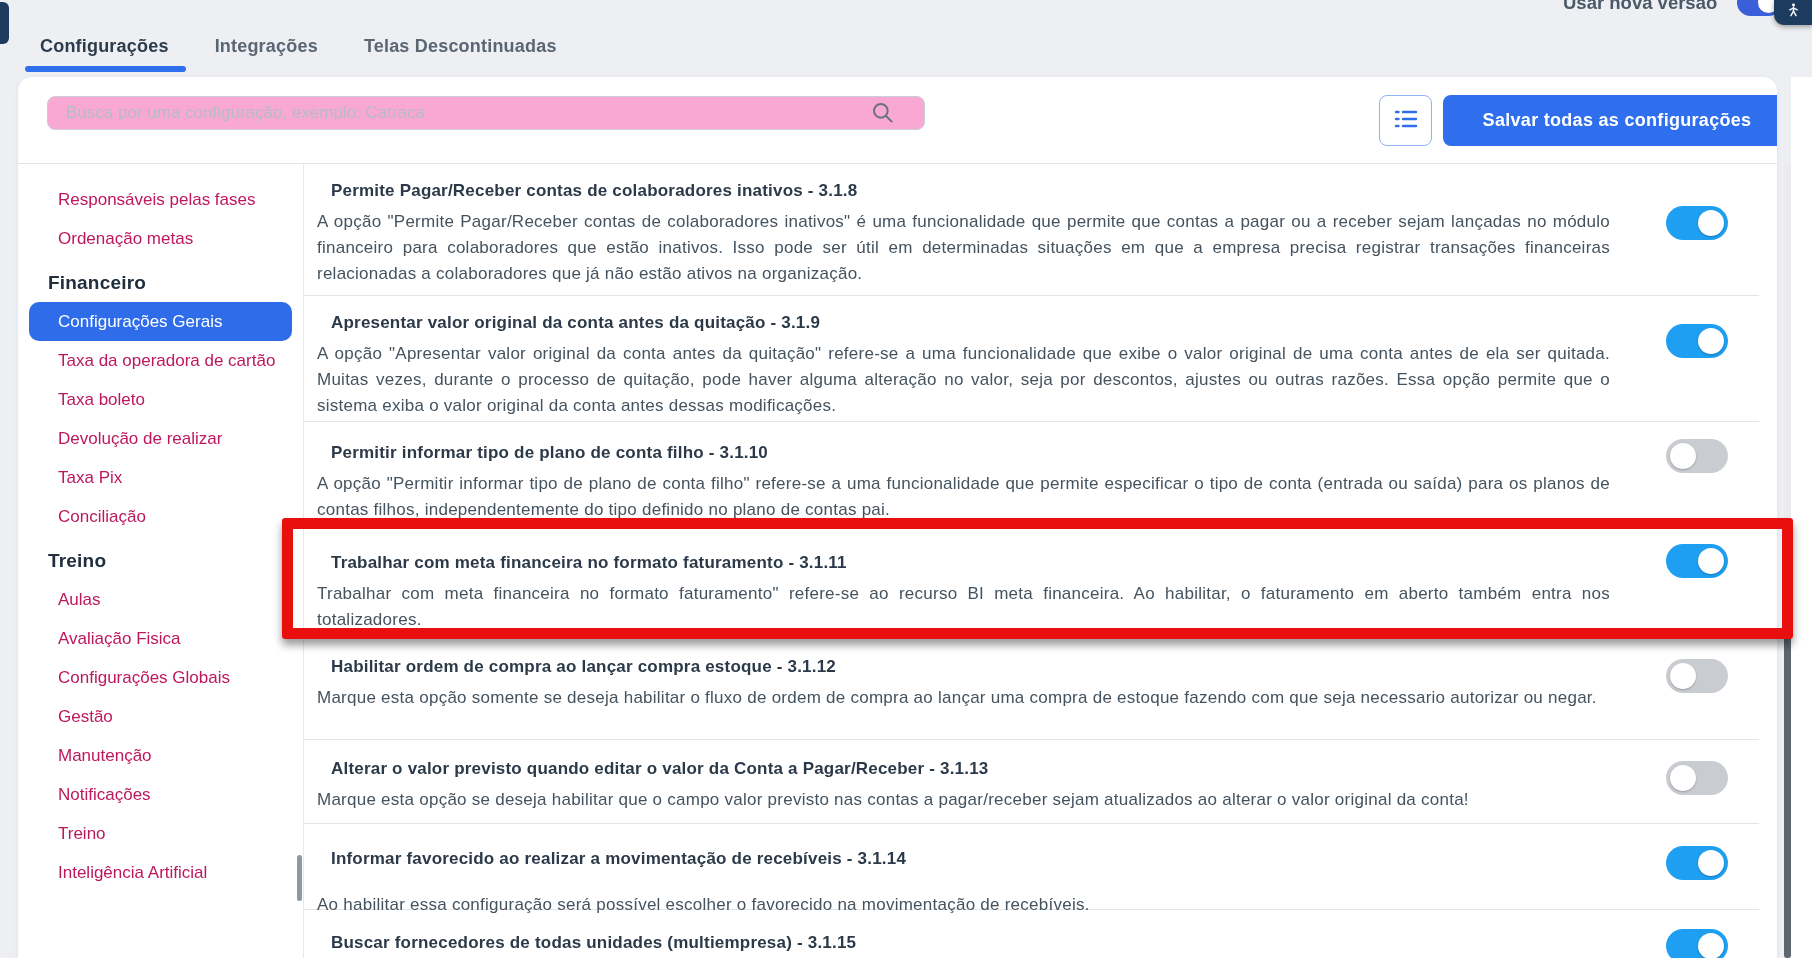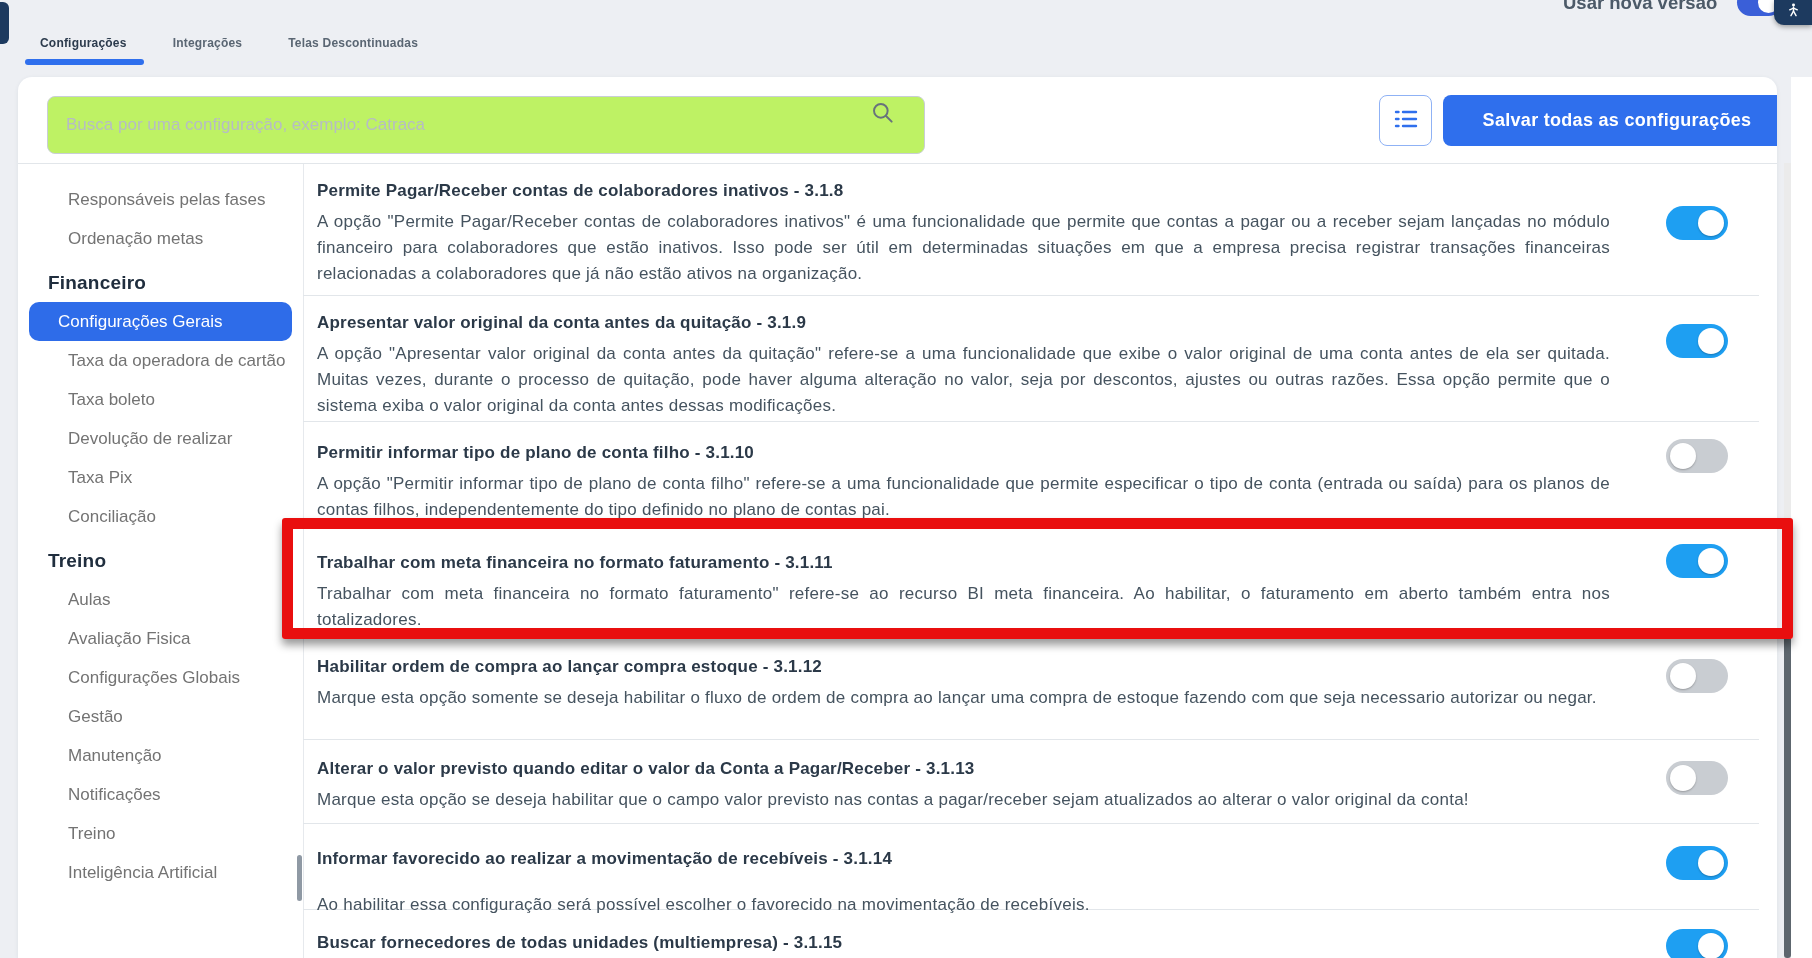--- a/index.html
+++ b/index.html
@@ -3,21 +3,21 @@
 <meta charset="utf-8">
 <style>
   * { margin:0; padding:0; box-sizing:border-box; }
   html,body { width:1812px; height:958px; overflow:hidden;
     font-family:"Liberation Sans", sans-serif; background:#edeff3; }
 
   
   .drawer-edge { position:absolute; left:0; top:2px; width:9px; height:42px;
     background:#1d3a5f; border-radius:0 6px 6px 0; }
   .tabs { position:absolute; left:40px; top:36px; display:flex; gap:46px; }
-  .tab { font-size:12px; font-weight:bold; color:#5a6673; letter-spacing:.2px;
+  .tab { font-size:18px; font-weight:bold; color:#5a6673; letter-spacing:.2px;
     position:relative; cursor:pointer; white-space:nowrap; }
   .tab.active { color:#2c3b4d; }
   .tab.active::after { content:""; position:absolute; left:-15px; right:-17px;
     bottom:-15px; height:6px; border-radius:4px; background:#2f6fed; }
 
   .version-label { position:absolute; top:-8px; left:1563px; width:170px;
     font-size:18.5px; font-weight:bold; color:#4c5a68; }
   .toggle { position:relative; border-radius:17px; }
   .toggle .knob { position:absolute; top:4px; width:26px; height:26px;
     border-radius:50%; background:#fff; box-shadow:0 1px 2px rgba(0,0,0,.25); }
@@ -32,22 +32,22 @@
   .a11y-box { position:absolute; left:1774px; top:0; width:38px; height:25px;
     background:#1d3a5f; border-radius:0 0 0 10px;
     box-shadow:0 2px 5px rgba(0,0,0,.35);
     display:flex; align-items:center; justify-content:center; }
 
   
   .card { position:absolute; left:18px; top:77px; width:1759px; height:881px;
     background:#fff; border-radius:14px 14px 0 0;
     box-shadow:0 1px 4px rgba(40,60,90,.08); overflow:hidden; }
 
-  .search-box { position:absolute; left:29px; top:19px; width:878px; height:58px;
-    border:1px solid #c9ced6; border-radius:8px; background:#bef264;
+  .search-box { position:absolute; left:29px; top:19px; width:878px; height:34px;
+    border:1px solid #c9ced6; border-radius:8px; background:#f9a8d4;
     font-size:17px; color:#3d4a57; padding:0 52px 0 18px; outline:none; }
   .search-box::placeholder { color:#b6bcc4; }
   .search-icon { position:absolute; left:852px; top:23px; width:26px; height:26px; }
 
   .list-btn { position:absolute; left:1361px; top:18px; width:53px; height:51px;
     border:1.5px solid #8fb2f5; border-radius:8px; background:#fff;
     display:flex; align-items:center; justify-content:center; cursor:pointer; }
   .save-btn { position:absolute; left:1425px; top:18px; width:348px; height:51px;
     background:#2f6fed; border:none; border-radius:8px; color:#fff;
     font-family:"Liberation Sans", sans-serif;
@@ -58,31 +58,31 @@
   .v-divider { position:absolute; left:285px; top:87px; width:1px; bottom:0;
     background:#e6e9ed; }
   .inner-scroll-thumb { position:absolute; left:279px; top:778px; width:5px;
     height:46px; border-radius:3px; background:#8f99a4; }
 
   
   .sidebar { position:absolute; left:0; top:87px; width:285px; bottom:0;
     padding:12px 0 0 0; overflow:hidden; }
   .side-header { margin:14px 0 8px 30px; font-size:19px; font-weight:bold;
     color:#202e3e; letter-spacing:.2px; }
-  .side-item { margin-left:50px; height:39px; line-height:39px; font-size:17px;
-    color:#737373; cursor:pointer; white-space:nowrap; }
+  .side-item { margin-left:40px; height:39px; line-height:39px; font-size:17px;
+    color:#be185d; cursor:pointer; white-space:nowrap; }
   .side-item.selected { margin-left:11px; padding-left:29px; width:263px;
     background:#2e6ce9; color:#fff; border-radius:10px; }
   .sidebar > .side-item:first-child { margin-top:4px; }
 
   
   .settings { position:absolute; left:285px; top:87px; width:1474px; bottom:0; }
   .row-divider { position:absolute; left:0; right:18px; height:1px;
     background:#e2e6ea; }
-  .setting-title { position:absolute; left:14px; width:1300px;
+  .setting-title { position:absolute; left:28px; width:1300px;
     font-size:17px; font-weight:bold; color:#2b3948; letter-spacing:.2px;
     white-space:nowrap; }
   .setting-desc { position:absolute; left:14px; width:1293px;
     font-size:17px; color:#45535f; line-height:26px; letter-spacing:.25px;
     text-align:justify; }
   .setting-toggle { position:absolute; left:1363px; width:62px; height:34px;
     cursor:pointer; }
 
   
   .red-annotation { position:absolute; left:282px; top:518px; width:1511px;

